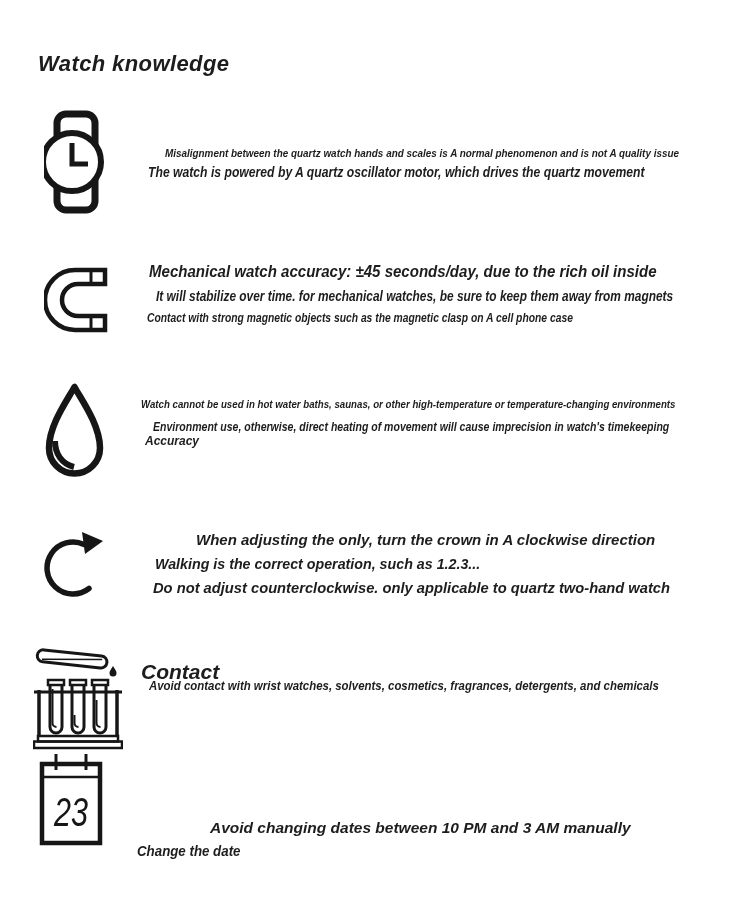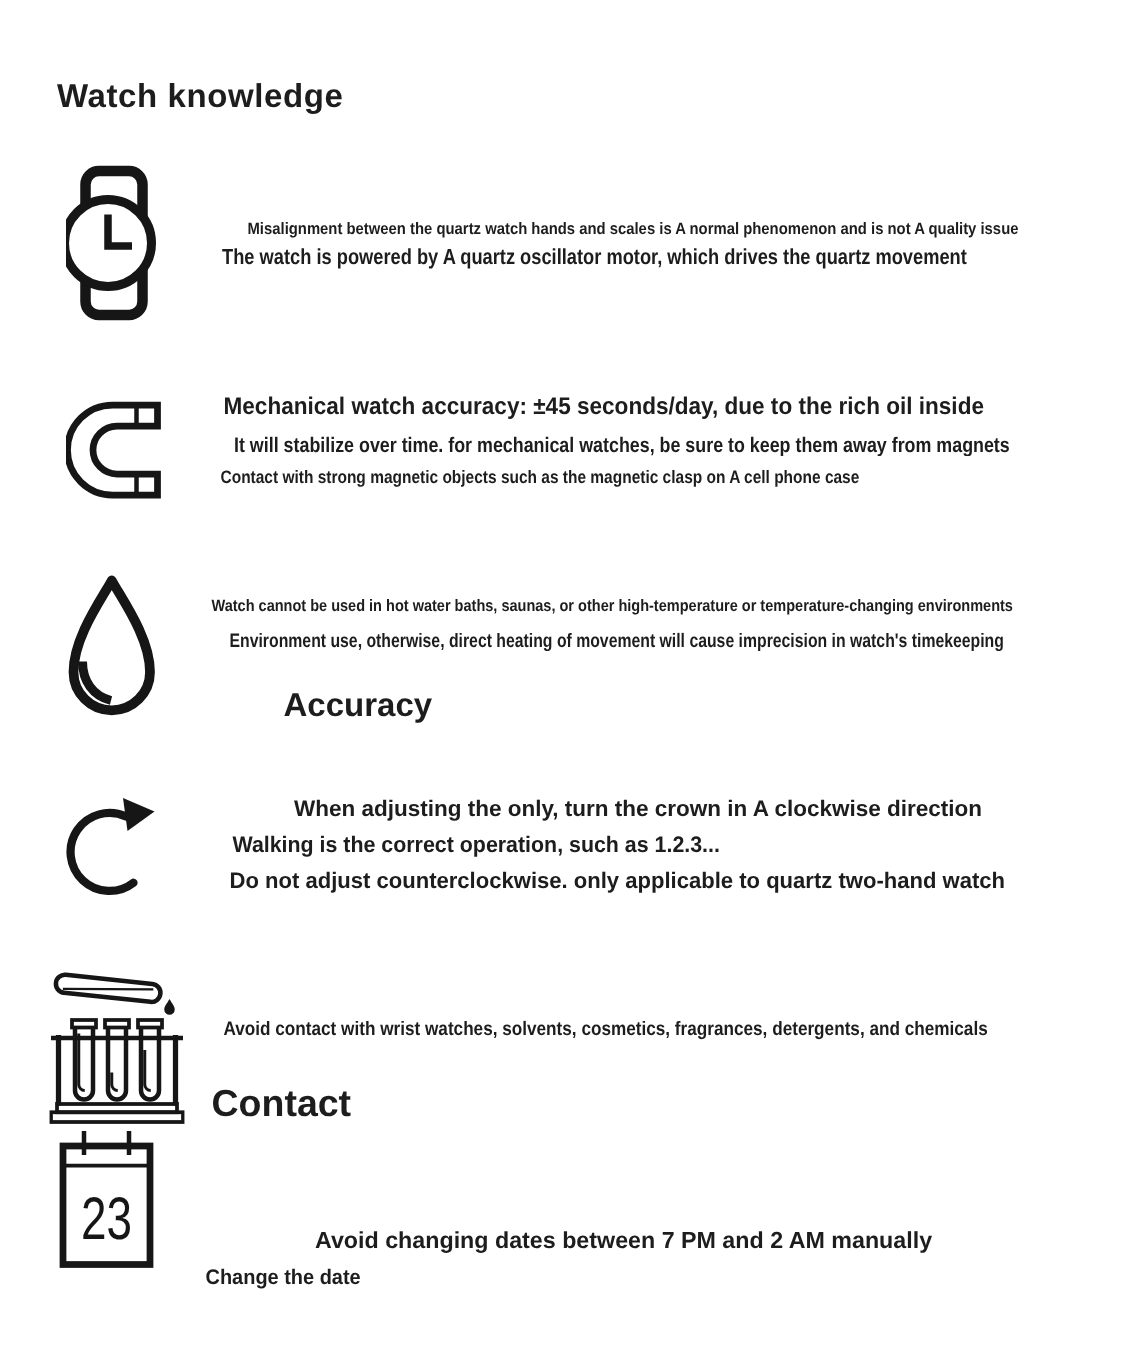--- a/index.html
+++ b/index.html
@@ -3,20 +3,21 @@
 <meta charset="utf-8">
 <style>
   html,body { margin:0; padding:0; background:#ffffff; }
   .canvas {
     position:relative;
     width:728px; height:909px;
     background:#ffffff;
     font-family:"Liberation Sans", sans-serif;
     color:#1d1d1d;
     overflow:hidden;
+    font-style:italic;
   }
   .section {  }
   .line {
     position:absolute;
     white-space:nowrap;
     font-weight:700;
     color:#1d1d1d;
     transform-origin:0 0;
     line-height:1.15;
   }
@@ -29,28 +30,28 @@
 
   .s1l1 { left:165px; top:147px; font-size:11px;   transform:scaleX(.90); }
   .s1l2 { left:148px; top:164px; font-size:14.5px; transform:scaleX(.84); }
 
   .s2l1 { left:149px; top:263px; font-size:16px;   transform:scaleX(.94); }
   .s2l2 { left:156px; top:288px; font-size:14px;   transform:scaleX(.85); }
   .s2l3 { left:147px; top:312px; font-size:12px;   transform:scaleX(.86); }
 
   .s3l1 { left:141px; top:398px; font-size:11px;   transform:scaleX(.88); }
   .s3l2 { left:153px; top:420px; font-size:13px;   transform:scaleX(.81); }
-  .s3l3 { left:145px; top:457px; font-size:22px;margin-left:44px; }
+  .s3l3 { left:145px; top:435px; font-size:12px; }
 
   .s4l1 { left:196px; top:531px; font-size:15px; }
   .s4l2 { left:155px; top:555px; font-size:15px;   transform:scaleX(.95); }
   .s4l3 { left:153px; top:579px; font-size:15px;   transform:scaleX(.98); }
 
   .s5l1 { left:149px; top:679px; font-size:13px;   transform:scaleX(.88); }
-  .s5l2 { left:141px; top:722px; font-size:25px; }
+  .s5l2 { left:141px; top:660px; font-size:21px; }
 
   .s6l1 { left:210px; top:819px; font-size:15.5px; }
   .s6l2 { left:137px; top:843px; font-size:14px;   transform:scaleX(.95); }
 
   .i1 { left:44px; top:110px; }
   .i2 { left:44px; top:261px; }
   .i3 { left:41px; top:381px; }
   .i4 { left:44px; top:525px; }
   .i5 { left:33px; top:643px; }
   .i6 { left:39px; top:752px; }
@@ -142,17 +143,17 @@
   <div class="section">
     <span class="icon i6">
       <svg width="64" height="94" viewBox="0 0 64 94" fill="none">
         <rect x="3" y="12" width="58" height="79" class="ink" stroke-width="4.5"></rect>
         <line x1="3" y1="25" x2="61" y2="25" class="ink" stroke-width="2.5"></line>
         <line x1="17" y1="2" x2="17" y2="18" class="ink" stroke-width="3"></line>
         <line x1="47" y1="2" x2="47" y2="18" class="ink" stroke-width="3"></line>
         <text x="32" y="74" text-anchor="middle" font-size="40" font-weight="400" fill="#161616" textLength="34" lengthAdjust="spacingAndGlyphs">23</text>
       </svg>
     </span>
-    <div class="line s6l1">Avoid changing dates between 7 PM and 2 AM manually</div>
+    <div class="line s6l1">Avoid changing dates between 10 PM and 3 AM manually</div>
     <div class="line s6l2">Change the date</div>
   </div>
 
 </div>
 
 </body></html>

